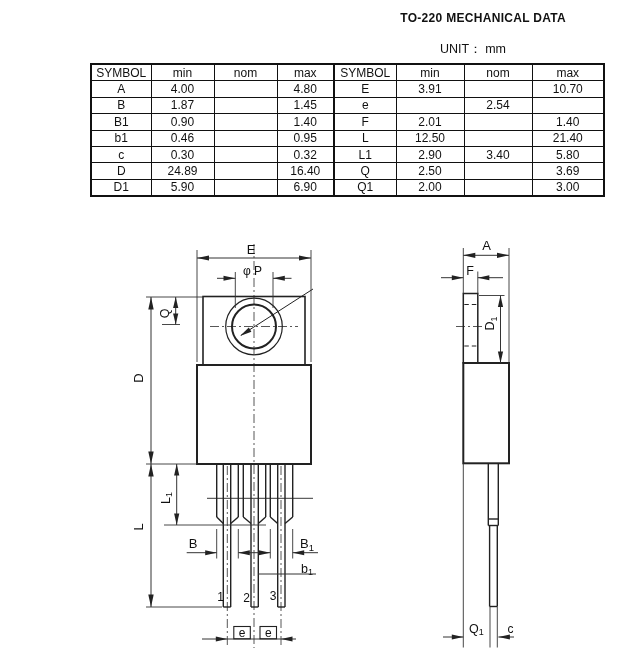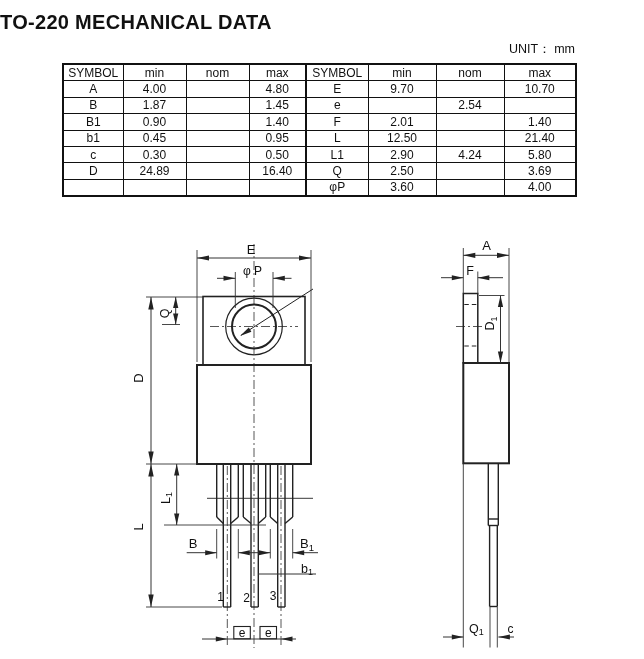--- a/index.html
+++ b/index.html
@@ -1,24 +1,24 @@
 <!DOCTYPE html>
 <html><head>
 <meta charset="utf-8">
 <style>
   html,body{margin:0;padding:0;background:#ffffff;}
   #page{position:relative;width:644px;height:659px;background:#ffffff;overflow:hidden;
         font-family:"Liberation Sans", sans-serif;color:#111;}
-  #title{position:absolute;left:0;top:11px;width:566px;text-align:left;
-         font-size:20px;font-weight:bold;letter-spacing:.3px;color:#111;}
-  #unit{position:absolute;left:440px;top:41px;width:135px;text-align:right;
+  #title{position:absolute;left:0;top:11px;width:566px;text-align:right;
+         font-size:12px;font-weight:bold;letter-spacing:.3px;color:#111;}
+  #unit{position:absolute;left:440px;top:41px;width:135px;text-align:left;
         font-size:12.5px;color:#111;}
   table.mech{position:absolute;left:62px;top:63px;border-collapse:collapse;
         table-layout:fixed;width:513px;}
-  table.mech{border:2px solid #111;}
+  table.mech{border:2px solid #111;margin-left:28px;}
   table.mech td{border:1px solid #111;height:15.4px;padding:0;text-align:center;
         font-size:12px;line-height:1;color:#111;white-space:nowrap;overflow:hidden;}
   table.mech td.div-left{border-left:2px solid #111;}
   svg text{fill:#111;}
   .pl{stroke:#222;fill:none;}          
   .dl{stroke:#333;stroke-width:1;fill:none;}   
   .xl{stroke:#333;stroke-width:.9;fill:none;}  
   .cl{stroke:#444;stroke-width:.9;fill:none;stroke-dasharray:9 3 2 3;} 
   .hid{stroke:#222;stroke-width:1;fill:none;stroke-dasharray:4.5 3;}   
   .ah{fill:#222;stroke:none;}          
@@ -52,21 +52,21 @@
           <td>min</td>
           <td>nom</td>
           <td>max</td>
         </tr>
         <tr>
           <td>A</td>
           <td>4.00</td>
           <td></td>
           <td>4.80</td>
           <td class="div-left">E</td>
-          <td>9.70</td>
+          <td>3.91</td>
           <td></td>
           <td>10.70</td>
         </tr>
         <tr>
           <td>B</td>
           <td>1.87</td>
           <td></td>
           <td>1.45</td>
           <td class="div-left">e</td>
           <td></td>
@@ -78,57 +78,57 @@
           <td>0.90</td>
           <td></td>
           <td>1.40</td>
           <td class="div-left">F</td>
           <td>2.01</td>
           <td></td>
           <td>1.40</td>
         </tr>
         <tr>
           <td>b1</td>
-          <td>0.45</td>
+          <td>0.46</td>
           <td></td>
           <td>0.95</td>
           <td class="div-left">L</td>
           <td>12.50</td>
           <td></td>
           <td>21.40</td>
         </tr>
         <tr>
           <td>c</td>
           <td>0.30</td>
           <td></td>
-          <td>0.50</td>
+          <td>0.32</td>
           <td class="div-left">L1</td>
           <td>2.90</td>
-          <td>4.24</td>
+          <td>3.40</td>
           <td>5.80</td>
         </tr>
         <tr>
           <td>D</td>
           <td>24.89</td>
           <td></td>
           <td>16.40</td>
           <td class="div-left">Q</td>
           <td>2.50</td>
           <td></td>
           <td>3.69</td>
         </tr>
         <tr>
-          <td></td>
-          <td></td>
-          <td></td>
-          <td></td>
-          <td class="div-left">φP</td>
-          <td>3.60</td>
-          <td></td>
-          <td>4.00</td>
+          <td>D1</td>
+          <td>5.90</td>
+          <td></td>
+          <td>6.90</td>
+          <td class="div-left">Q1</td>
+          <td>2.00</td>
+          <td></td>
+          <td>3.00</td>
         </tr>
       </tbody>
   </table>
 
   <svg width="644" height="659" viewBox="0 0 644 659" style="position:absolute;left:0;top:0;">
 
     <g>
 
       <g>
         <line class="cl" x1="254" y1="244" x2="254" y2="648"></line>

